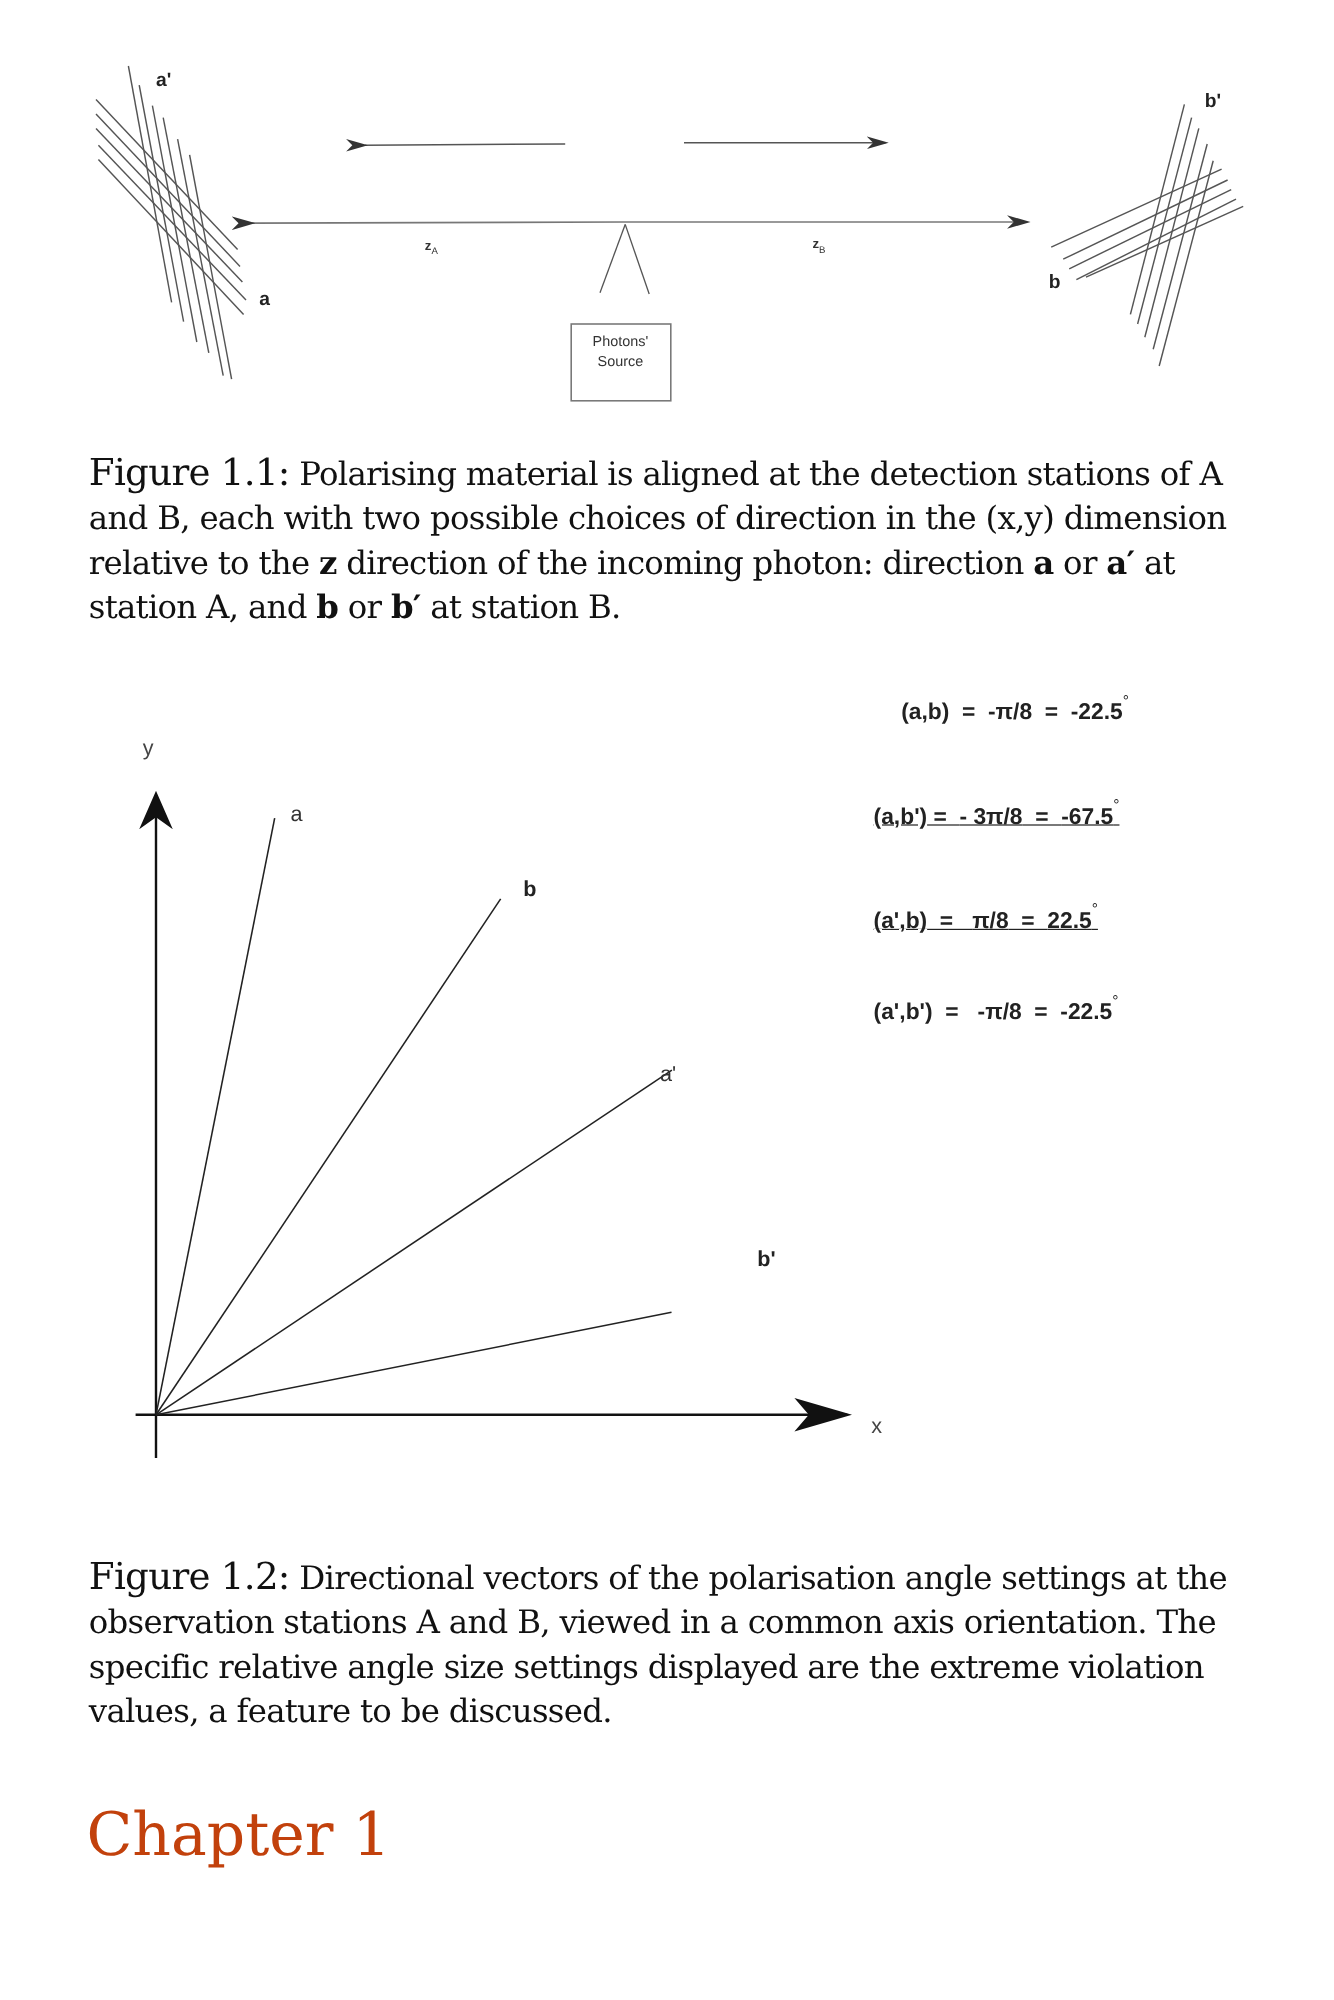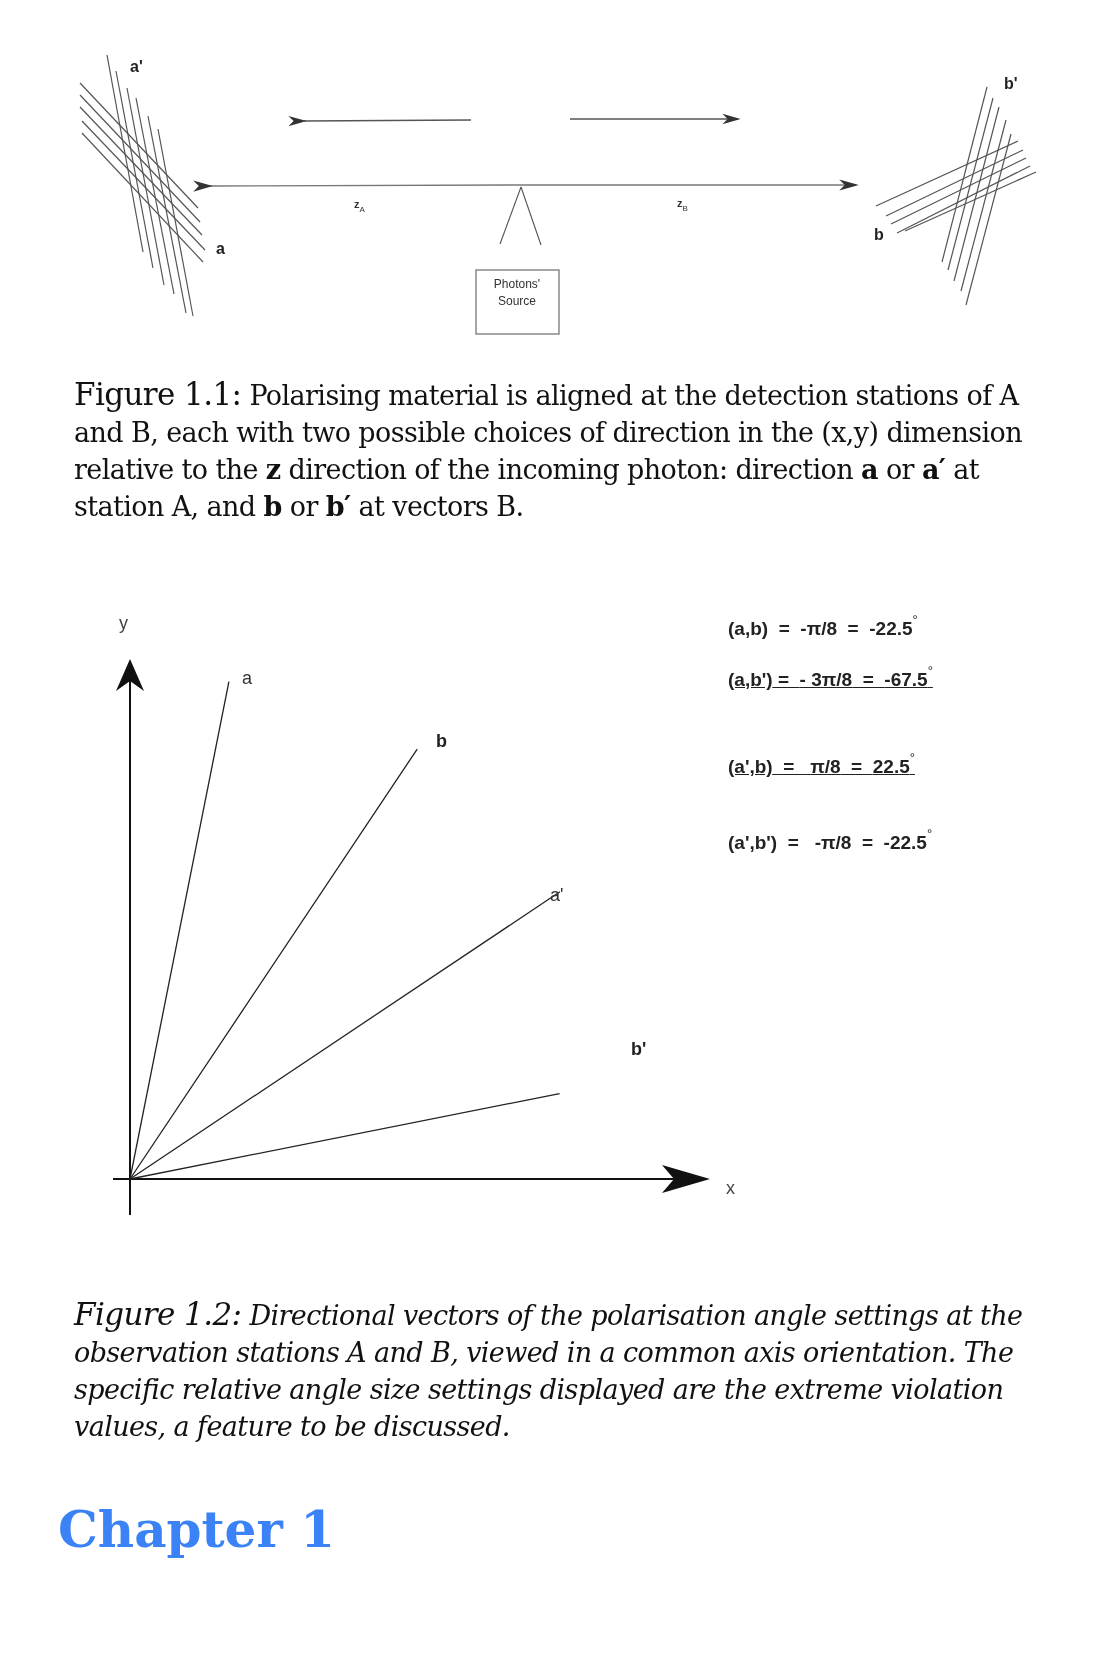--- a/index.html
+++ b/index.html
@@ -7,25 +7,25 @@
   .fig { position: absolute; left: 0; top: 0; }
   .caption {
     position: absolute; left: 74px; width: 960px;
     font-family: "DejaVu Serif", "Liberation Serif", serif;
     font-size: 27px; line-height: 37px; color: #111;
     letter-spacing: -0.6px;
   }
   .caption .lbl { font-size: 31px; }
   .caption b { font-weight: bold; }
   #cap1 { top: 376px; }
-  #cap2 { top: 1296px; font-style: italic; }
+  #cap2 { top: 1296px; }
   .chapter {
-    position: absolute; left: 58px; top: 1500px;
+    position: absolute; left: 72px; top: 1500px;
     font-family: "DejaVu Serif", "Liberation Serif", serif;
-    font-weight: bold; font-size: 50px; color: #3b82f6;
+    font-weight: normal; font-size: 50px; color: #c2410c;
   }
   svg text { font-family: "Liberation Sans", "DejaVu Sans", sans-serif; }
   .eq { position: absolute; left: 728px; font-family: "Liberation Sans", sans-serif; font-weight: bold; font-size: 19px; color: #222; white-space: pre; }
   .eq sup { font-weight: normal; font-size: 13px; position: relative; top: -4px; }
 </style>
 </head>
 <body>
 
 <svg class="fig" width="1112" height="340" viewBox="0 0 1112 340">
   <defs>
@@ -84,21 +84,21 @@
     <line x1="886" y1="216" x2="1023" y2="150"></line>
     <line x1="891" y1="224" x2="1026" y2="158"></line>
     <line x1="897" y1="233" x2="1030" y2="166"></line>
     <line x1="905" y1="231" x2="1036" y2="172"></line>
   </g>
   <text x="1004" y="89" font-size="16" font-weight="bold" fill="#222">b'</text>
   <text x="874" y="240" font-size="16" font-weight="bold" fill="#222">b</text>
 </svg>
 
 <div id="cap1" class="caption">
-  <span class="lbl">Figure 1.1:</span><span> Polarising material is aligned at the detection stations of A and B, each with two possible choices of direction in the (x,y) dimension relative to the </span><b>z</b><span> direction of the incoming photon: direction </span><b>a</b><span> or </span><b>a′</b><span> at station A, and </span><b>b</b><span> or </span><b>b′</b><span> at vectors B.</span>
+  <span class="lbl">Figure 1.1:</span><span> Polarising material is aligned at the detection stations of A and B, each with two possible choices of direction in the (x,y) dimension relative to the </span><b>z</b><span> direction of the incoming photon: direction </span><b>a</b><span> or </span><b>a′</b><span> at station A, and </span><b>b</b><span> or </span><b>b′</b><span> at station B.</span>
 </div>
 
 <svg class="fig" id="fig2" width="1112" height="1240" viewBox="0 0 1112 1240">
   <defs>
     <marker id="arrUp" markerWidth="16" markerHeight="18" refX="8" refY="2" orient="0">
       <path d="M8,0 L15,16 L8,11 L1,16 Z" fill="#111"></path>
     </marker>
     <marker id="arrX" markerWidth="26" markerHeight="14" refX="22" refY="7" orient="0">
       <path d="M0,0 L24,7 L0,14 L6,7 Z" fill="#111"></path>
     </marker>
@@ -116,21 +116,21 @@
       <line x1="130" y1="1179" x2="559.9" y2="891.8" stroke="#222" stroke-width="1.3"></line>
       <line x1="130" y1="1179" x2="559.6" y2="1093.6" stroke="#222" stroke-width="1.3"></line>
     </g>
 
   <text x="242" y="684" font-size="18" fill="#333">a</text>
   <text x="436" y="747" font-size="18" font-weight="bold" fill="#222">b</text>
   <text x="550" y="901" font-size="18" fill="#333">a'</text>
   <text x="631" y="1055" font-size="18" font-weight="bold" fill="#222">b'</text>
 </svg>
 
-<div class="eq" style="top:616px;"><span>(a,b)</span>  =  <span>-π/8</span>  =  <span>-22.5</span><sup>°</sup></div>
+<div class="eq" style="top:580px;margin-left:23px;"><span>(a,b)</span>  =  <span>-π/8</span>  =  <span>-22.5</span><sup>°</sup></div>
 <div class="eq" style="top:667px;text-decoration:underline;"><span>(a,b')</span> =  <span>- 3π/8</span>  =  <span>-67.5</span><sup>°</sup></div>
 <div class="eq" style="top:754px;text-decoration:underline;"><span>(a',b)</span>  =   <span>π/8</span>  =  <span>22.5</span><sup>°</sup></div>
 <div class="eq" style="top:830px;"><span>(a',b')</span>  =   <span>-π/8</span>  =  <span>-22.5</span><sup>°</sup></div>
 
 <div id="cap2" class="caption">
   <span class="lbl">Figure 1.2:</span><span> Directional vectors of the polarisation angle settings at the observation stations A and B, viewed in a common axis orientation. The specific relative angle size settings displayed are the extreme violation values, a feature to be discussed.</span>
 </div>
 
 <div class="chapter">Chapter 1</div>
 

